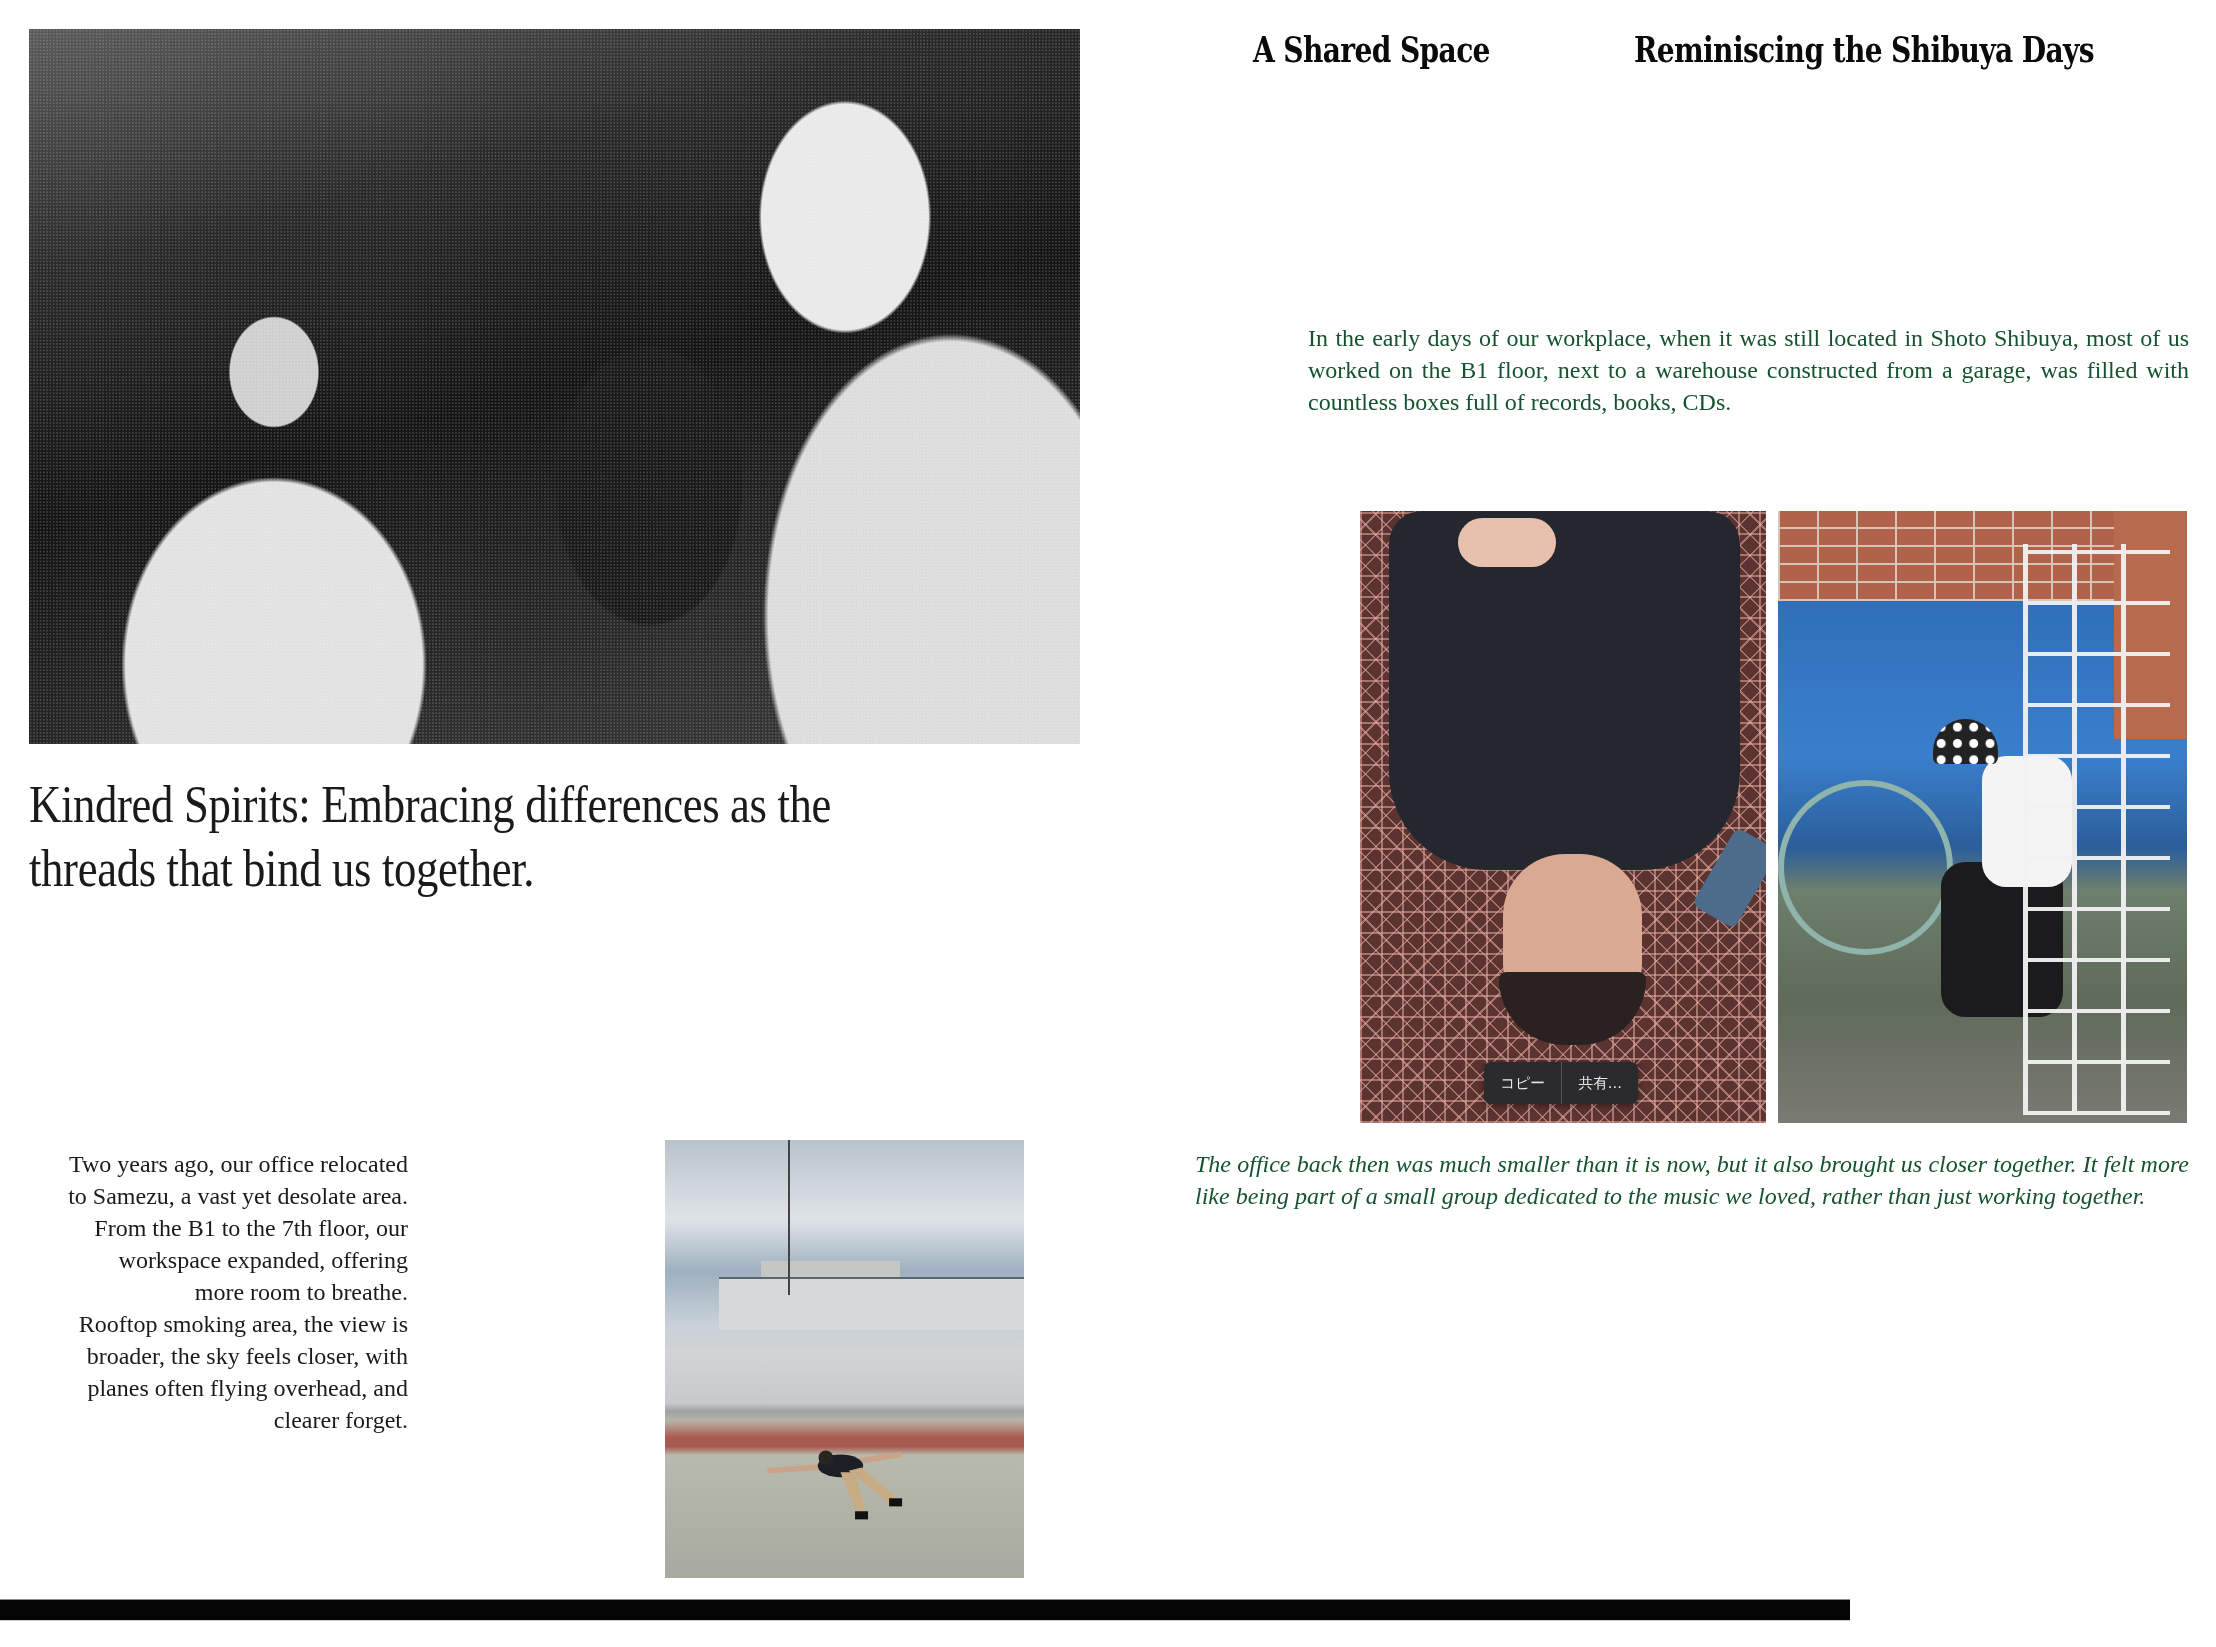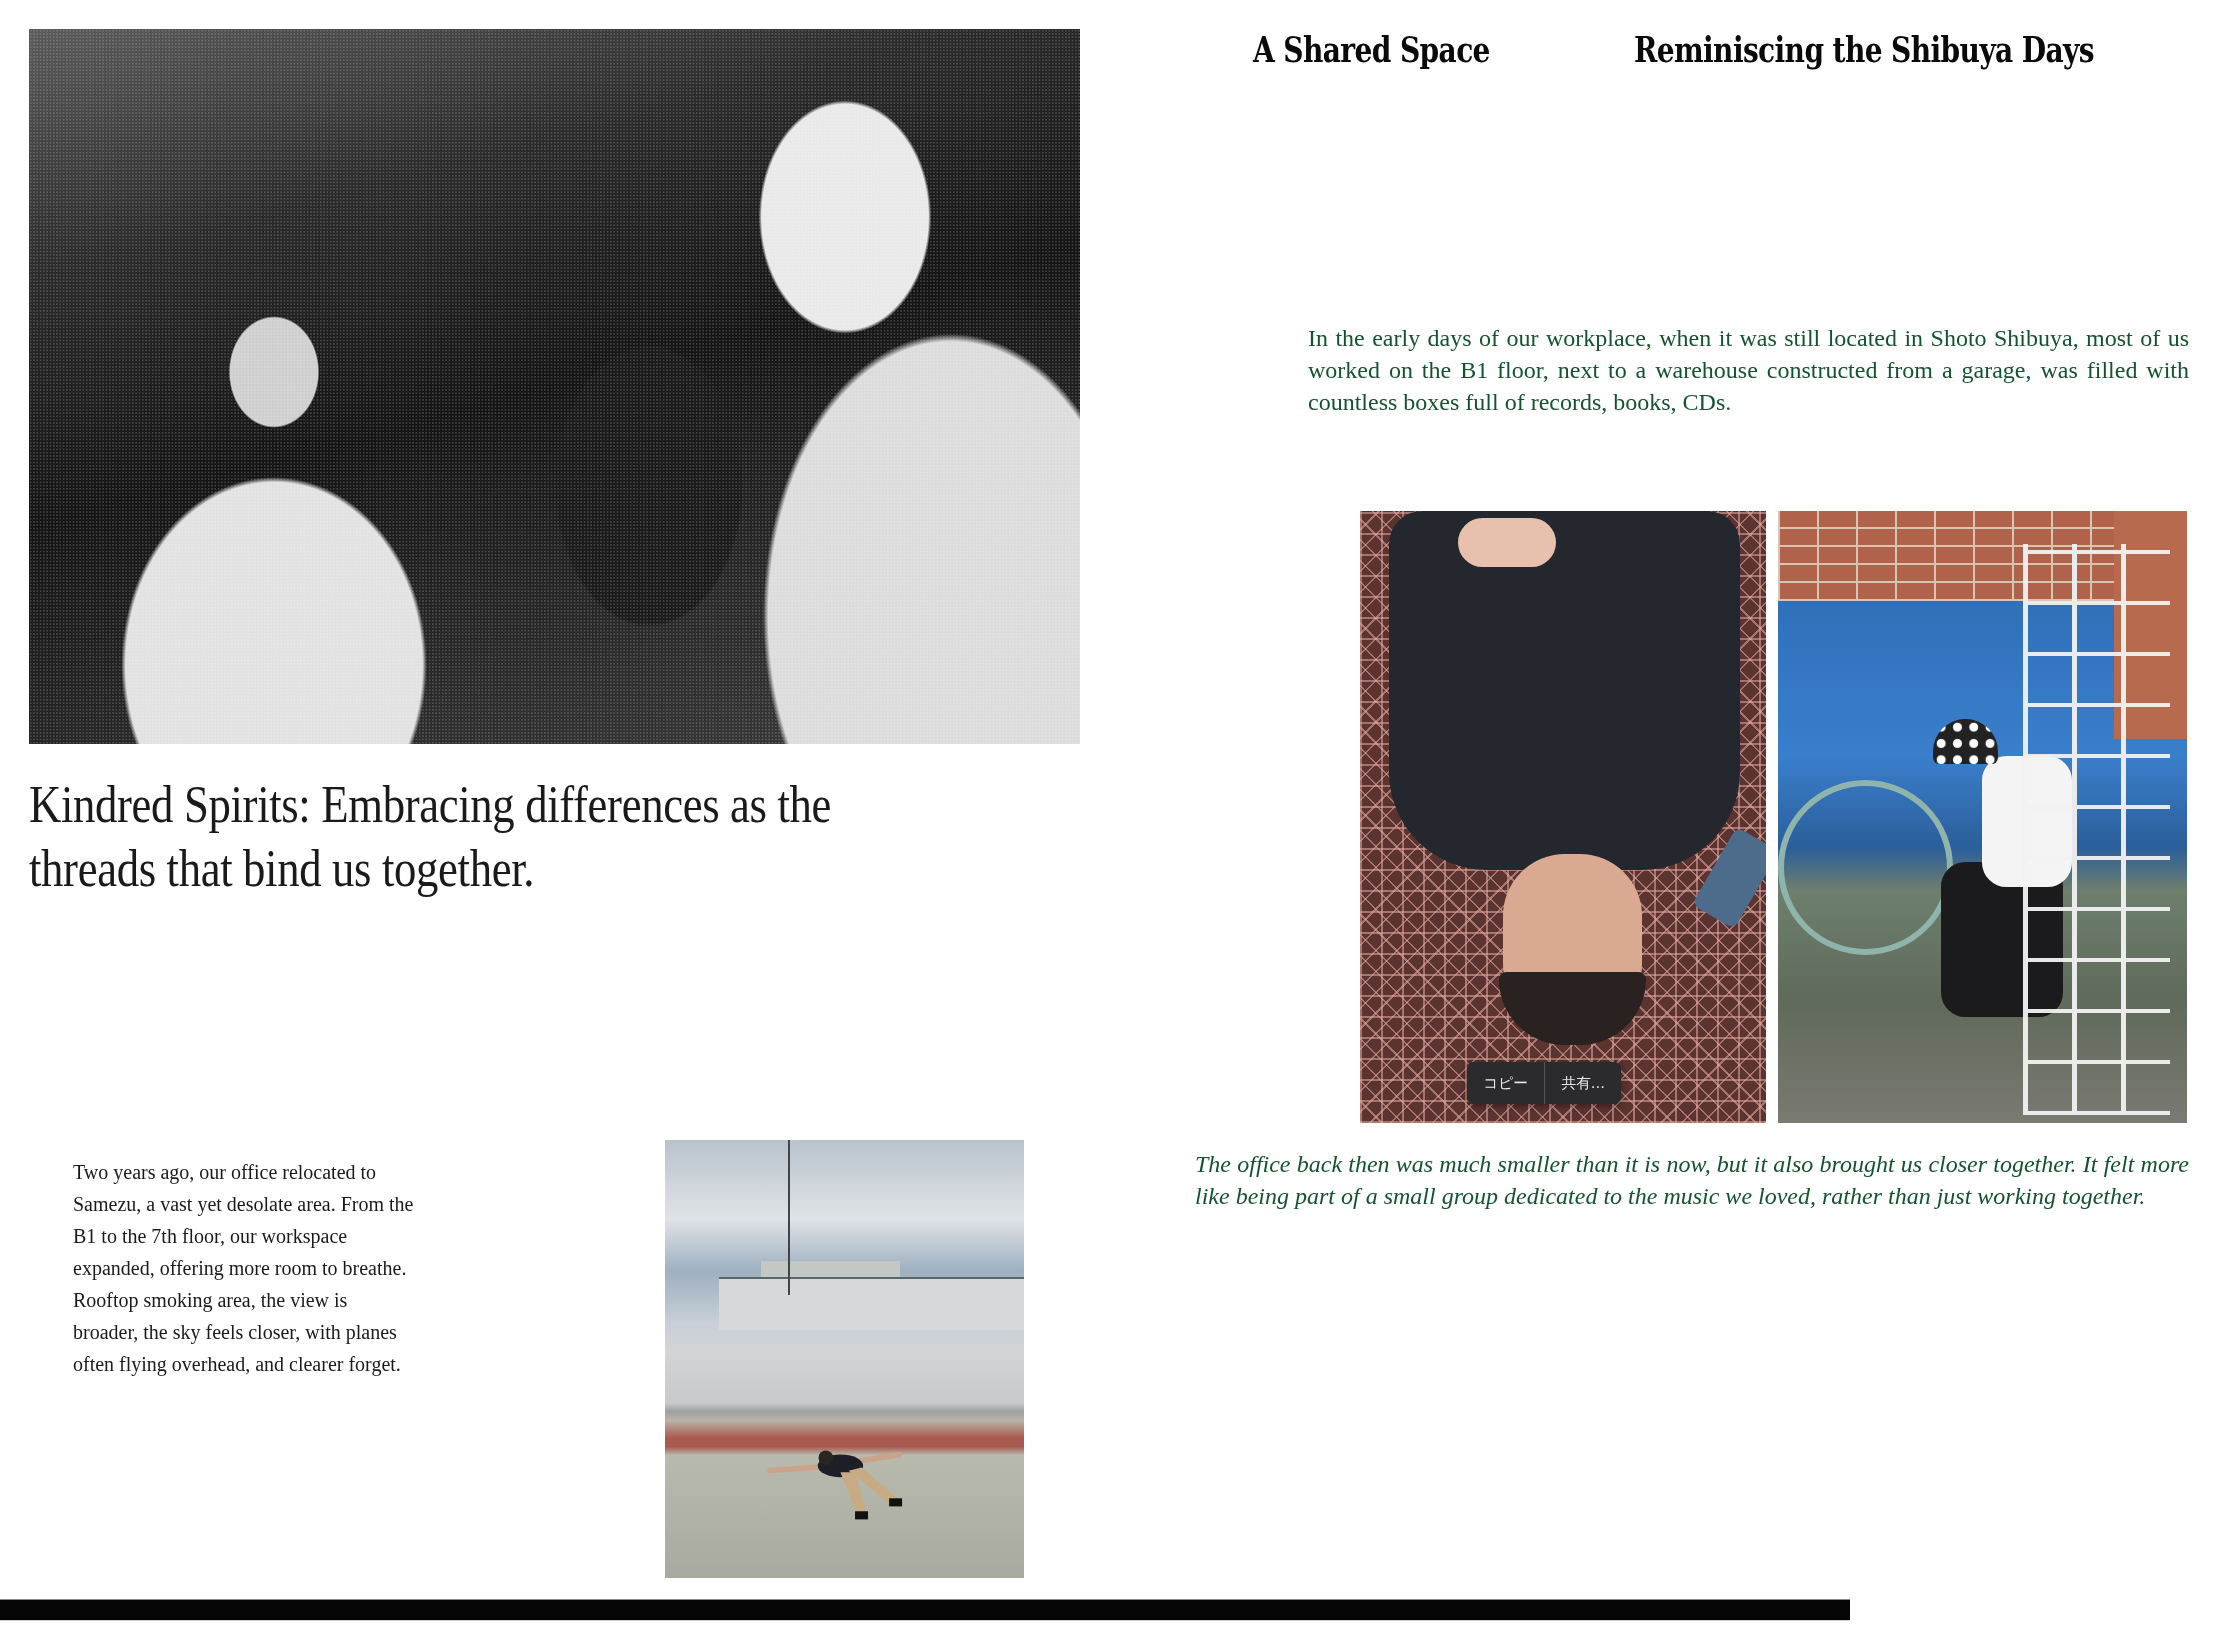--- a/index.html
+++ b/index.html
@@ -16,21 +16,21 @@
       radial-gradient(ellipse 131px 196px at 620px 457px, #1a1a1a 0 70%, transparent 72%),
       linear-gradient(165deg, #5a5a5a 0%, #2a2a2a 25%, #141414 50%, #3c3c3c 100%);
   }
   #photo-party::after { content:""; position:absolute; inset:0;
     background-image: radial-gradient(rgba(255,255,255,0.18) 0.8px, transparent 1px);
     background-size: 3.3px 3.3px; }
 
   #headline { left:29px; top:773px; width:1060px; font-size:52px; line-height:64px; font-weight:400; letter-spacing:-0.4px; color:#1a1a1a; margin:0; transform:scaleX(0.86); transform-origin:left top; }
 
   
-  #para-samezu { left:57px; top:1140px; width:343px; font-size:20px; line-height:32px; color:#1a1a1a; margin:16px; }
+  #para-samezu { left:57px; top:1140px; width:343px; font-size:24px; line-height:32px; color:#1a1a1a; margin:8px;text-align:right; }
 
   
   #photo-rooftop { left:665px; top:1140px; width:359px; height:438px; overflow:hidden;
     background: linear-gradient(180deg, #b9c3cc 0%, #dfe3e7 18%, #9fb0c0 30%, #c8d0d8 42%, #d2d4d6 48%, #c7c9cb 60%, #9fa1a0 62%, #b8b4a8 64%, #a95a4f 68%, #a95a4f 70%, #b9baae 72%, #a8aa9f 100%); }
   #photo-rooftop .bldg { position:absolute; left:54px; top:137px; width:305px; height:51px; background:#d7d8da; border-top:2.4px solid #58666d; }
   #photo-rooftop .bldg2 { position:absolute; left:96px; top:121px; width:139px; height:21px; background:#c3c8c4; }
   #photo-rooftop .pole { position:absolute; left:123px; top:0; width:2.4px; height:155px; background:#444; }
   #photo-rooftop .person { position:absolute; left:94px; top:308px; width:171px; height:73px; }
 
   
@@ -52,21 +52,21 @@
       repeating-linear-gradient(45deg, rgba(230,170,160,0.55) 0 1.6px, transparent 1.6px 14.7px),
       repeating-linear-gradient(-45deg, rgba(230,170,160,0.55) 0 1.6px, transparent 1.6px 14.7px),
       repeating-linear-gradient(0deg, rgba(230,170,160,0.55) 0 1.6px, transparent 1.6px 21px),
       repeating-linear-gradient(90deg, rgba(230,170,160,0.55) 0 1.6px, transparent 1.6px 21px); }
   #photo-lying .torso { position:absolute; left:29px; top:0; width:351px; height:359px; background:#24272d; border-radius:33px 33px 98px 98px; }
   #photo-lying .hands { position:absolute; left:98px; top:6.5px; width:98px; height:49px; background:#e7c1ae; border-radius:24.5px; }
   #photo-lying .head { position:absolute; left:143px; top:343px; width:139px; height:179px; background:#d9a992; border-radius:65px 65px 73px 73px; }
   #photo-lying .hair { position:absolute; left:139px; top:461px; width:147px; height:73px; background:#2a2220; border-radius:8.2px 8.2px 73px 73px; }
   #photo-lying .phone { position:absolute; left:351px; top:322px; width:49px; height:90px; background:#4d6b8a; border-radius:8.2px; transform:rotate(30deg); }
 
-  #context-menu { position:absolute; left:107px; top:551px; height:42px; display:flex; background:#2b2b2d; border-radius:6.5px; overflow:hidden; box-shadow:0 1.6px 6.5px rgba(0,0,0,0.4); }
+  #context-menu { position:absolute; left:124px; top:551px; height:42px; display:flex; background:#2b2b2d; border-radius:6.5px; overflow:hidden; box-shadow:0 1.6px 6.5px rgba(0,0,0,0.4); }
   #context-menu .menu-item { display:flex; align-items:center; justify-content:center; padding:0 16.3px; font-family:"DejaVu Sans", sans-serif; font-size:14.7px; color:#e8e8e8; }
   #context-menu .sep { width:0.8px; background:#555; }
 
   #photo-smoking { left:1778px; top:511px; width:409px; height:612px; overflow:hidden;
     background: linear-gradient(180deg, #a5553f 0%, #b96a4c 10%, #2f6fb8 14%, #3a7fcc 40%, #2b5e9a 55%, #6e7f6d 62%, #5f6a5a 80%, #7a7a72 100%); }
   #photo-smoking .bricks { position:absolute; left:0; top:0; width:100%; height:90px;
     background-color:#b0624a;
     background-image:
       repeating-linear-gradient(0deg, #d8c4b4 0 1.6px, transparent 1.6px 18px),
       repeating-linear-gradient(90deg, #d8c4b4 0 1.6px, transparent 1.6px 39px); }

